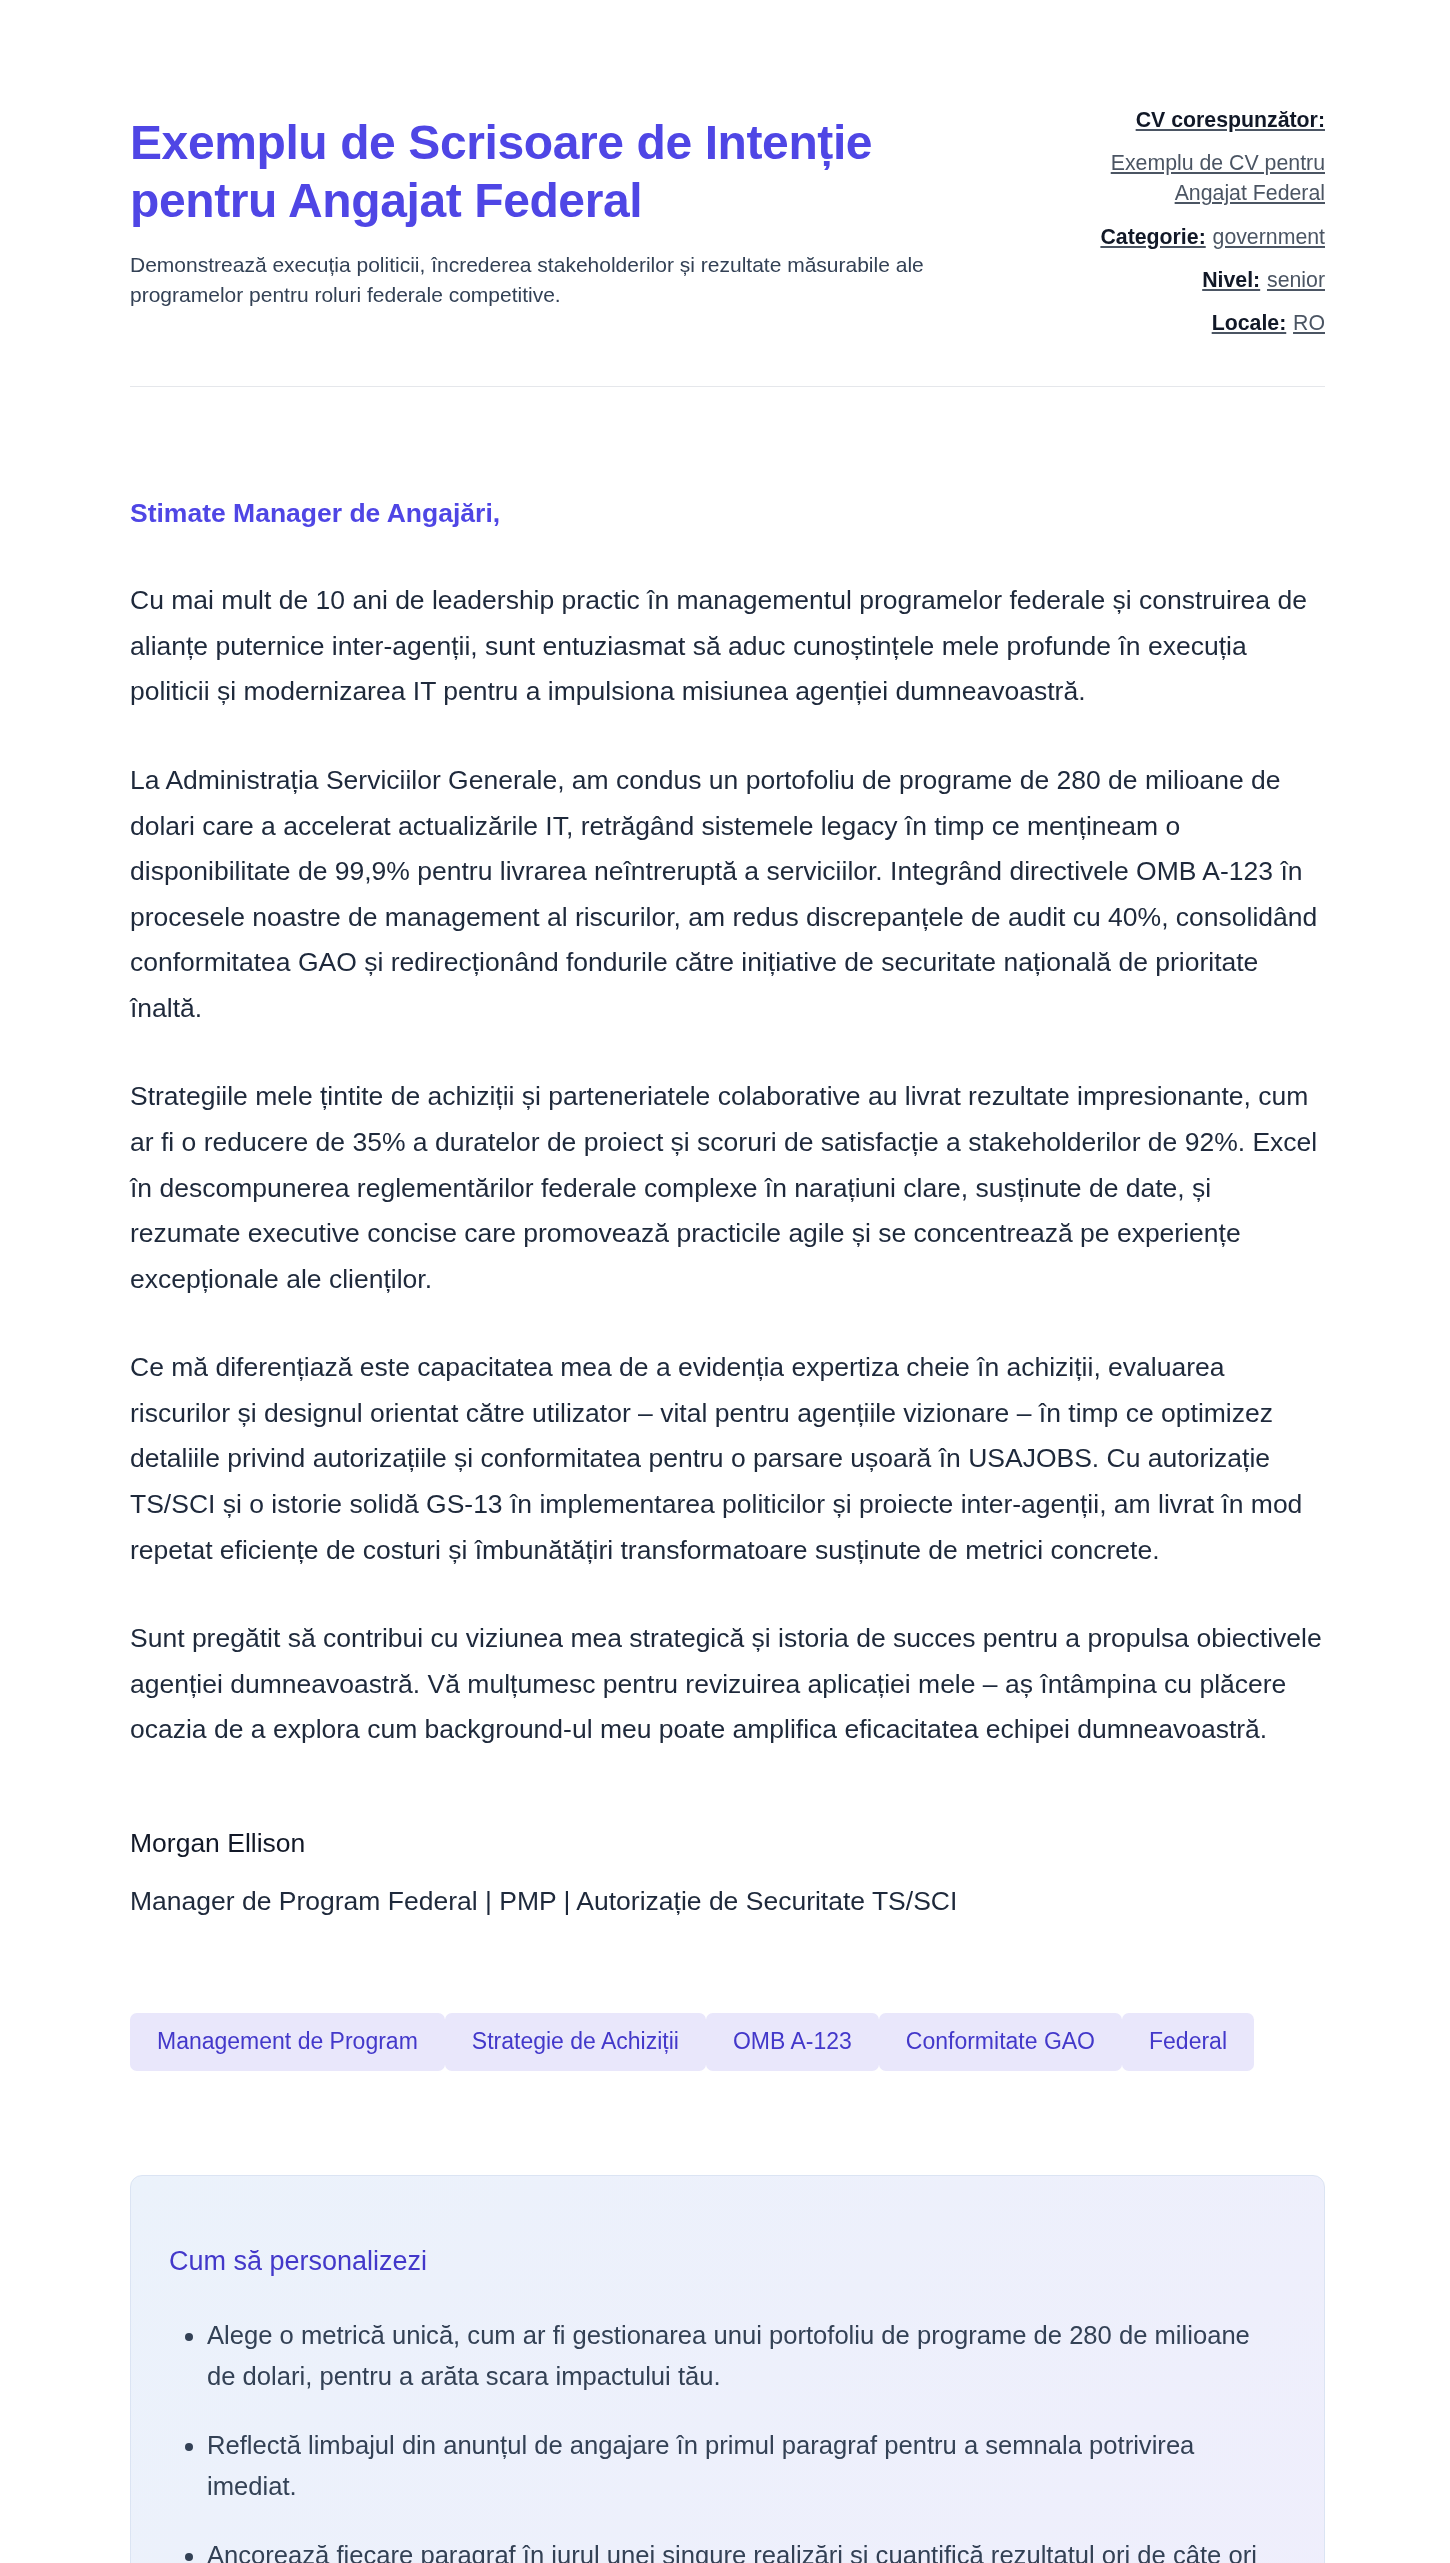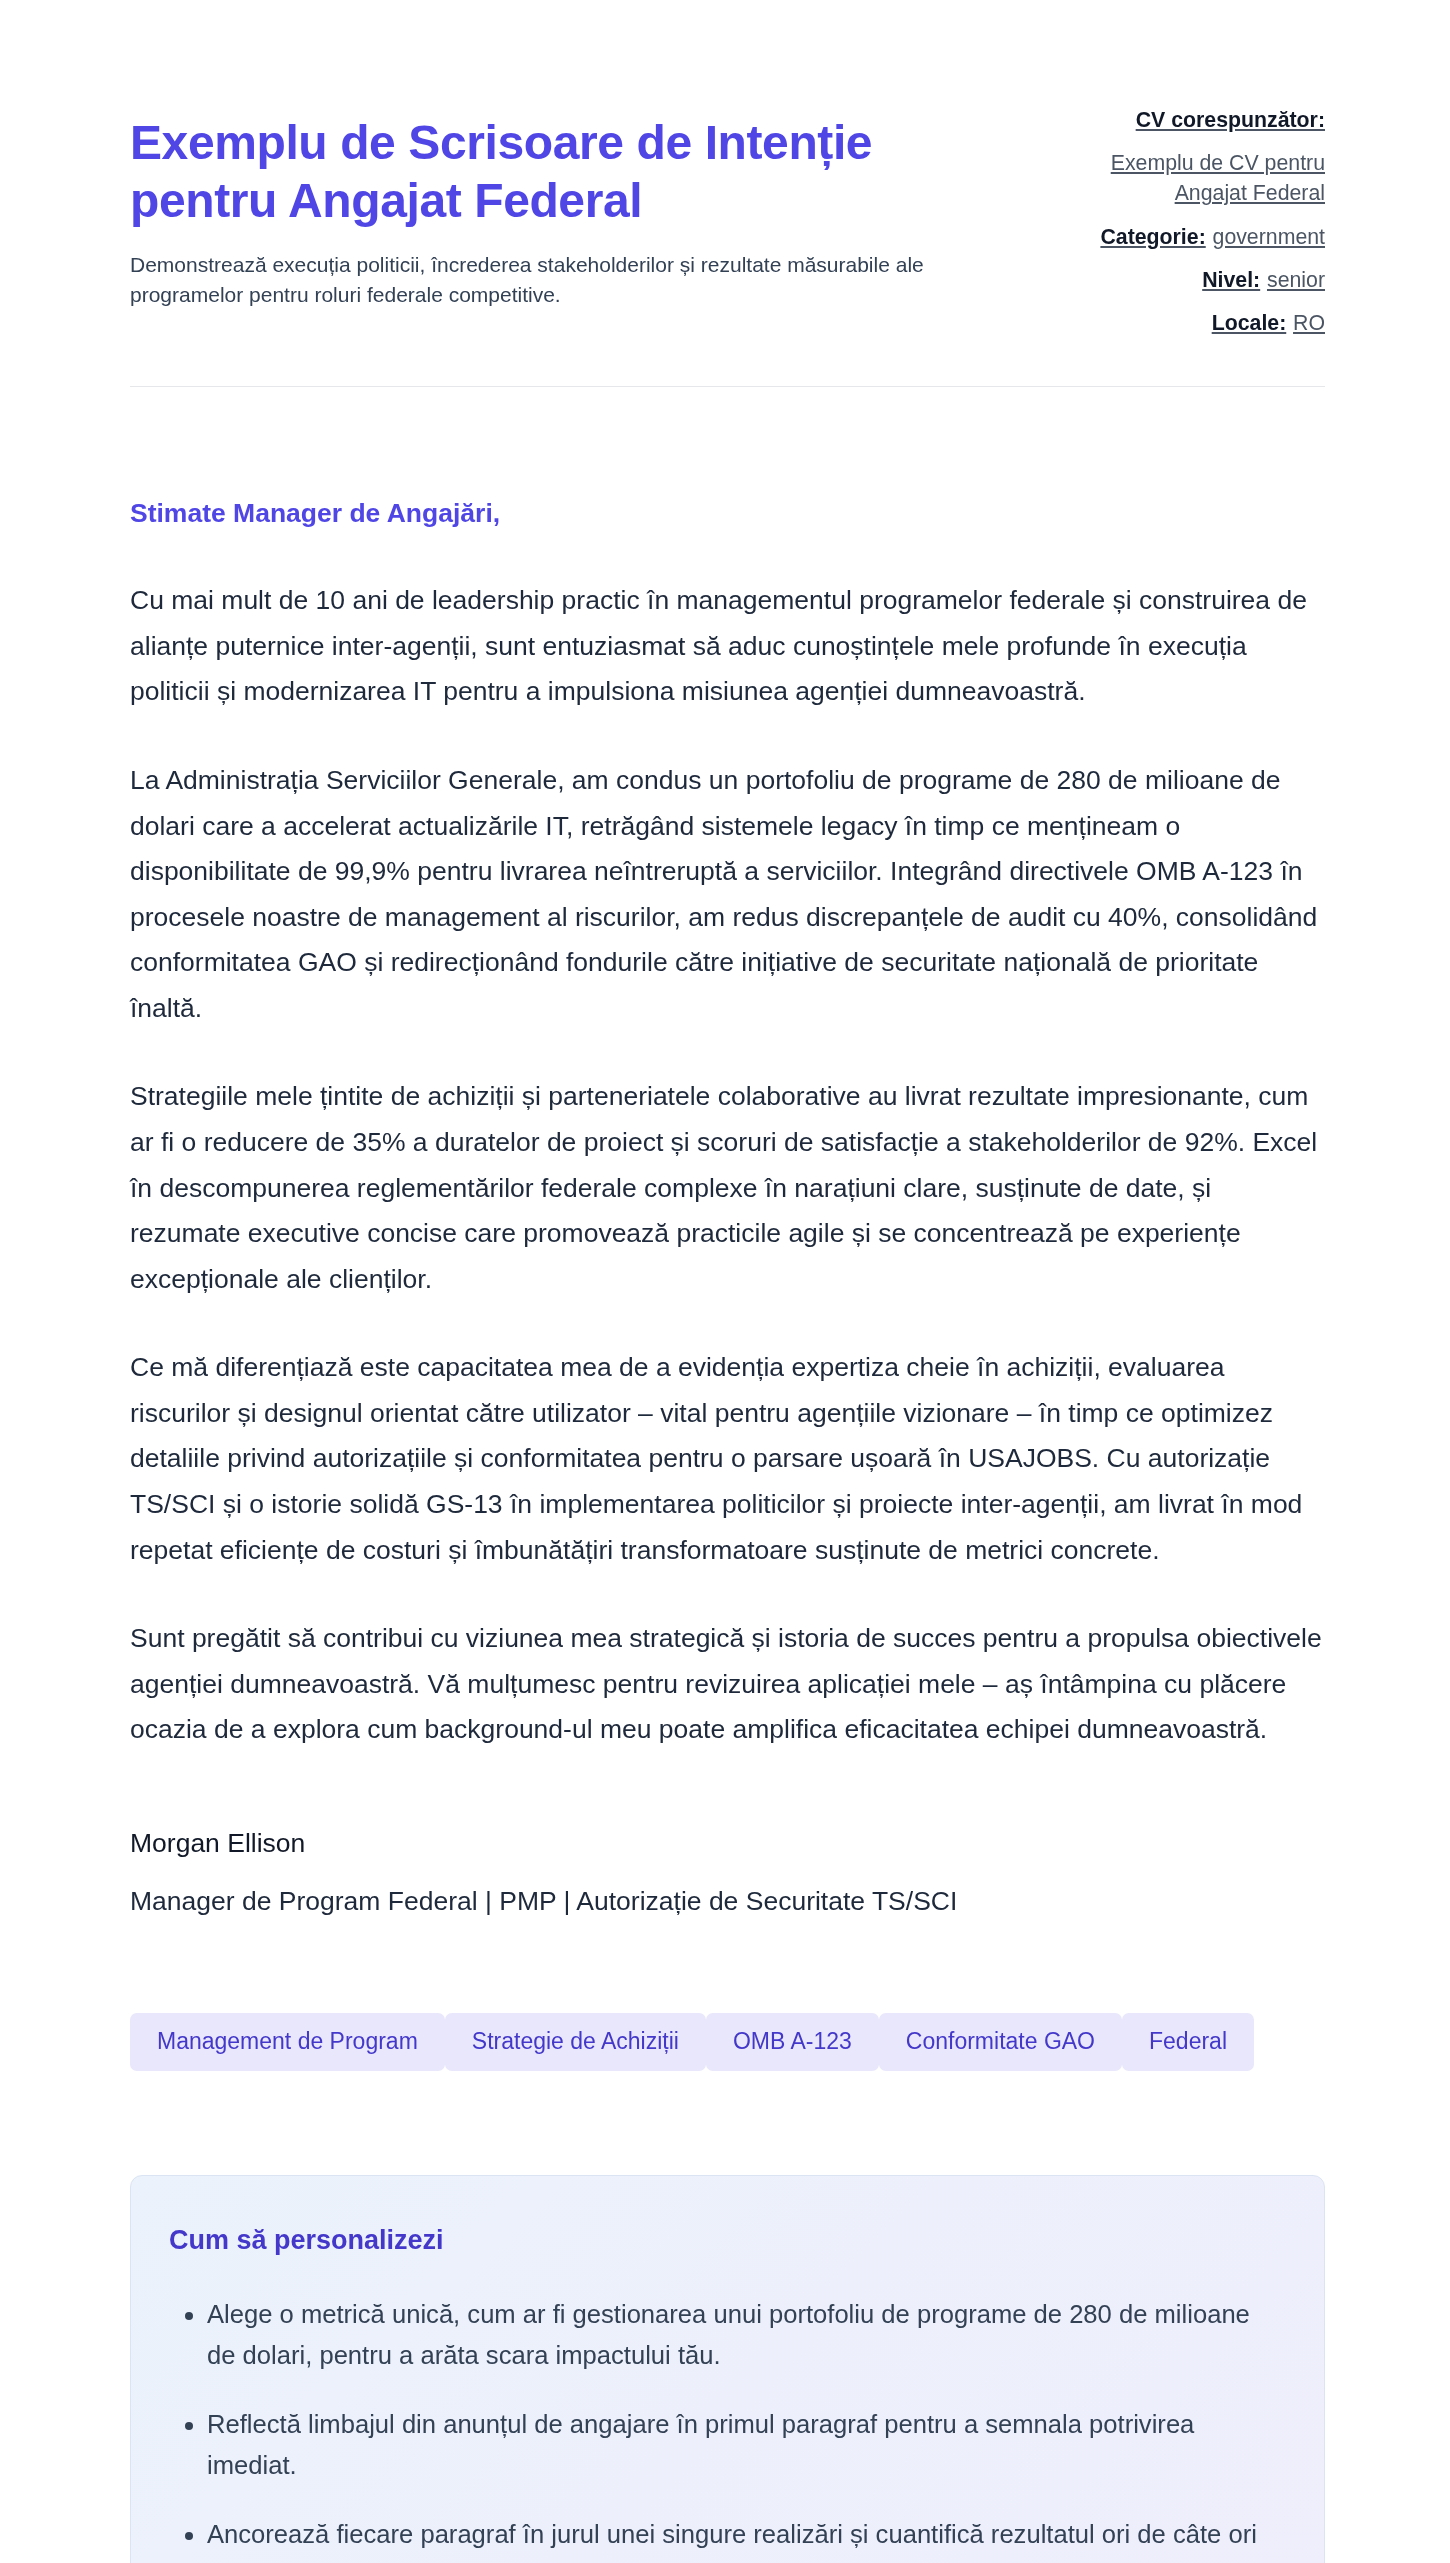--- a/index.html
+++ b/index.html
@@ -86,21 +86,22 @@
   .callout {
     margin-top: 104px;
     background: linear-gradient(135deg, #ebf2fb 0%, #efeefc 100%);
     border: 1.7px solid #dbe4f3;
     border-radius: 12px;
     padding: 49px 39px 39px 38px;
   }
   .callout-title {
     color: #4338ca;
     font-size: 27px;
-    font-weight: 700;
+    font-weight: 400;
+    margin-top: 21px;
   }
   .callout-list { margin-top: 38px; padding-left: 38px; list-style: disc; }
   .callout-list li {
     font-size: 25.6px;
     line-height: 1.62;
     color: #334155;
     margin-bottom: 27px;
     max-width: 1101px;
   }
   .callout-list li:last-child { margin-bottom: 5.1px; }

